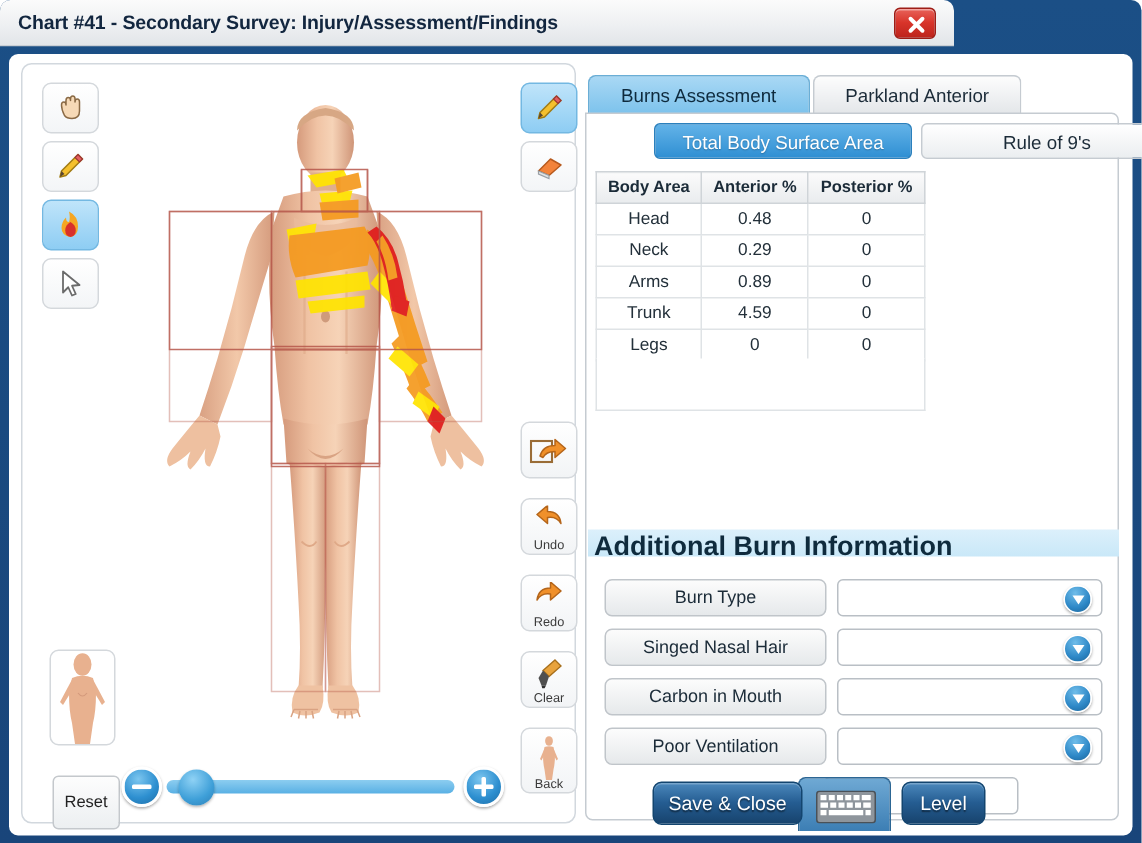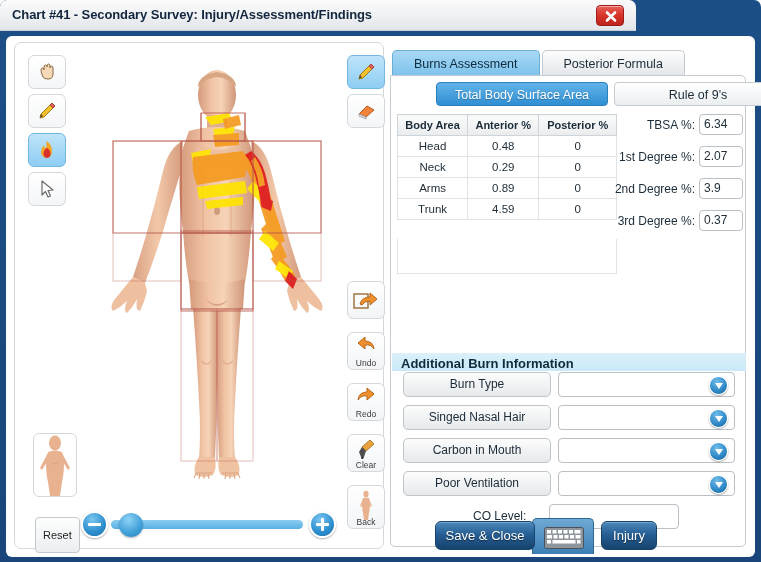--- a/index.html
+++ b/index.html
@@ -195,25 +195,25 @@
     position: absolute; right: 0; top: 0;
     width: 44px; height: 21px; line-height: 19px;
     border: 1px solid #b9bfc5; border-radius: 4px;
     background: #ffffff; font-size: 12px; color: #23303a;
     padding-left: 4px;
   }
 
   .section-head {
     position: absolute; left: 1px; top: 277px; width: 354px; height: 18px;
     background: linear-gradient(180deg,#dcf0fb,#c9e8f8);
-    line-height: 22px; padding-left: 9px;
-    font-size: 13px; font-weight: bold; color: #0f2b3d;
-  }
-
-  .form-rows { position: absolute; left: 12px; top: 296px; width: 334px; }
+    line-height: 22px; padding-left: 4px;
+    font-size: 18px; font-weight: bold; color: #0f2b3d;
+  }
+
+  .form-rows { position: absolute; left: 12px; top: 310px; width: 334px; }
   .form-row { position: relative; height: 33px; }
   .pill-btn {
     position: absolute; left: 0; top: 0;
     width: 148px; height: 25px; line-height: 23px;
     text-align: center; font-size: 12px; color: #1b2b38;
     border: 1px solid #c0c5ca; border-radius: 5px;
     background: linear-gradient(180deg,#fcfcfc 0%,#e6e9eb 100%);
     cursor: pointer;
   }
   .combo {
@@ -482,21 +482,21 @@
         <div class="slider-track"></div>
         <div class="slider-thumb"></div>
         <div class="circ-btn plus-btn" style="left:274px"></div>
       </div>
     </div>
 
     <div class="data-panel">
 
       <div class="tabs">
         <div class="tab active">Burns Assessment</div>
-        <div class="tab">Posterior Formula</div>
+        <div class="tab">Parkland Anterior</div>
       </div>
 
       <div class="tab-body">
 
         <div class="seg-row">
           <div class="seg active">Total Body Surface Area</div>
           <div class="seg inactive">Rule of 9's</div>
         </div>
 
         <table class="tbsa">
@@ -521,42 +521,29 @@
             <tr>
               <td>Arms</td>
               <td>0.89</td>
               <td>0</td>
             </tr>
             <tr>
               <td>Trunk</td>
               <td>4.59</td>
               <td>0</td>
             </tr>
+            <tr>
+              <td>Legs</td>
+              <td>0</td>
+              <td>0</td>
+            </tr>
           </tbody>
         </table>
         <div class="tbl-pad"></div>
 
-        <div class="deg-list">
-          <div class="deg-row">
-            <span class="deg-lbl">TBSA %:</span>
-            <span class="deg-val">6.34</span>
-          </div>
-          <div class="deg-row">
-            <span class="deg-lbl">1st Degree %:</span>
-            <span class="deg-val">2.07</span>
-          </div>
-          <div class="deg-row">
-            <span class="deg-lbl">2nd Degree %:</span>
-            <span class="deg-val">3.9</span>
-          </div>
-          <div class="deg-row">
-            <span class="deg-lbl">3rd Degree %:</span>
-            <span class="deg-val">0.37</span>
-          </div>
-        </div>
 
         <div class="section-head">Additional Burn Information</div>
 
         <div class="form-rows">
           <div class="form-row">
             <div class="pill-btn">Burn Type</div>
             <div class="combo">
               <span class="combo-arrow"></span>
             </div>
           </div>
@@ -606,16 +593,16 @@
             <rect x="20.5" y="8" width="4" height="3.5"></rect>
           <rect x="26" y="8" width="4" height="3.5"></rect>
             <rect x="31.5" y="8" width="5" height="3.5"></rect>
           <rect x="3" y="13" width="4" height="3.5"></rect>
             <rect x="8.5" y="13" width="23" height="3.5"></rect>
           <rect x="33" y="13" width="3.5" height="3.5"></rect>
         </g>
       </svg>
     </div>
     <div class="btn-blue" id="save-btn">Save &amp; Close</div>
-    <div class="btn-blue" id="cancel-btn">Injury</div>
+    <div class="btn-blue" id="cancel-btn">Level</div>
   </div>
 
 </div>
 
 </body></html>

